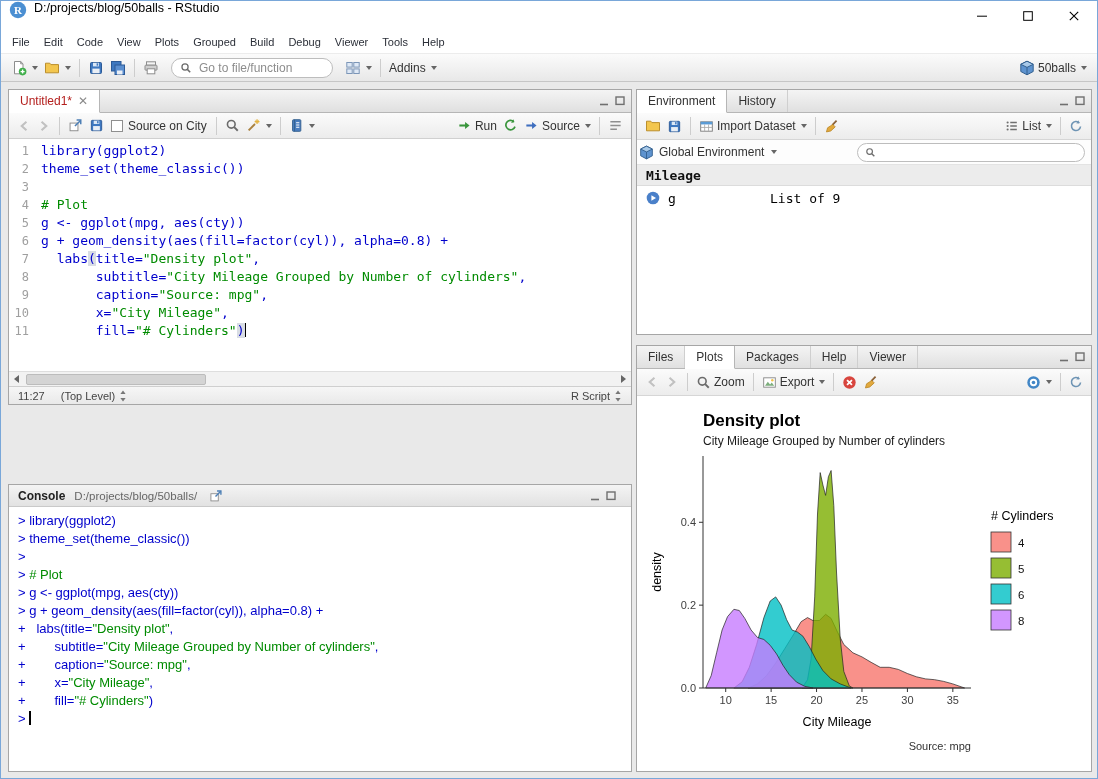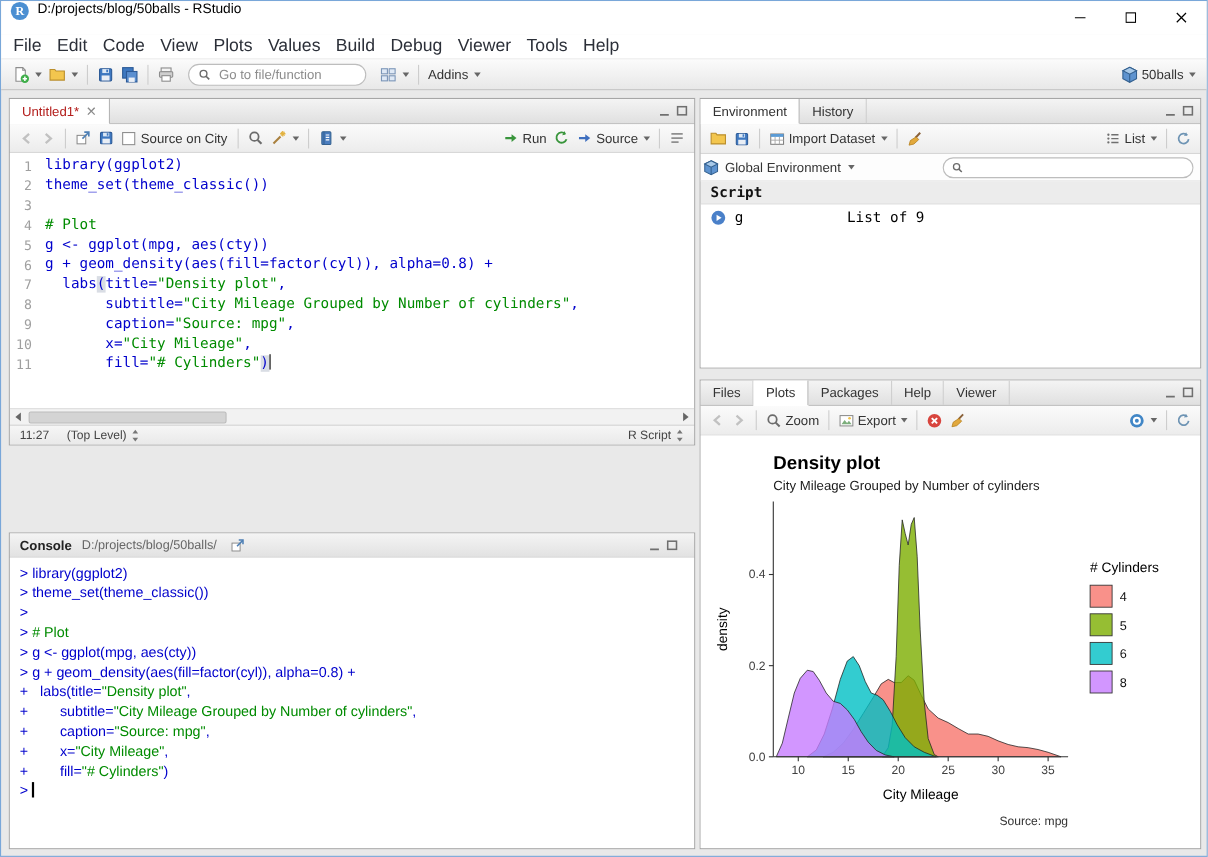--- a/index.html
+++ b/index.html
@@ -6,21 +6,21 @@
   *{box-sizing:border-box;}
   .window{position:relative;width:1098px;height:779px;border:1px solid #79a7d9;background:#e9e9e9;
     font-family:"Liberation Sans",sans-serif;overflow:hidden;}
   
   .titlebar{height:30px;background:#fff;display:flex;align-items:flex-start;padding-left:8px;}
   .title-text{font-size:12.5px;color:#000;margin-left:7px;}
   .win-btns{margin-left:auto;display:flex;height:100%;}
   .win-btn{width:46px;display:flex;align-items:center;justify-content:center;}
   
   .menubar{height:23px;background:#fff;display:flex;align-items:center;padding-left:4px;border-bottom:1px solid #ececec;}
-  .menu-item{padding:2px 7px;font-size:16px;color:#2b2f38;}
+  .menu-item{padding:2px 7px;font-size:11px;color:#2b2f38;}
   
   .main-toolbar{height:28px;background:linear-gradient(#fbfbfb,#e8e8e8);border-bottom:1px solid #c6c6c6;
     display:flex;align-items:center;padding:0 7px;}
   .tbtn{height:24px;display:flex;align-items:center;padding:0 3px;gap:3px;font-size:12px;color:#333;}
   .tbtn.dis{opacity:.85}
   .caret{width:0;height:0;border-left:3.5px solid transparent;border-right:3.5px solid transparent;border-top:4px solid #666;margin-left:2px;}
   .sep{width:1px;height:18px;background:#cdcdcd;margin:0 5px;flex:none;}
   .goto-box{display:flex;align-items:center;gap:5px;background:#fff;border:1px solid #bdbdbd;border-radius:10px;height:20px;padding:0 8px;width:162px;margin:0 9px;}
   .goto-box input{border:none;outline:none;font-size:12px;color:#444;width:100%;background:transparent;font-family:"Liberation Sans",sans-serif;}
   .goto-box input::placeholder{color:#8d8d8d;}
@@ -261,21 +261,21 @@
         </span>
     </div>
   </div>
 
   <div class="menubar">
     <span class="menu-item">File</span>
     <span class="menu-item">Edit</span>
     <span class="menu-item">Code</span>
     <span class="menu-item">View</span>
     <span class="menu-item">Plots</span>
-    <span class="menu-item">Values</span>
+    <span class="menu-item">Grouped</span>
     <span class="menu-item">Build</span>
     <span class="menu-item">Debug</span>
     <span class="menu-item">Viewer</span>
     <span class="menu-item">Tools</span>
     <span class="menu-item">Help</span>
   </div>
 
   <div class="main-toolbar">
     <span class="tbtn">
         <svg class="ic" width="16" height="16">
@@ -557,21 +557,21 @@
         </svg>
       <span class="lbl">Global Environment</span>
       <span class="caret"></span>
       <span class="search-box">
         <svg class="ic" width="11" height="11">
             <use href="#i-mag"></use>
           </svg>
         <input style="">
       </span>
     </div>
-    <div class="env-section">Script</div>
+    <div class="env-section">Mileage</div>
     <div class="env-rows">
       <div class="env-row">
         <svg class="ic exp" width="14" height="14">
             <use href="#i-play"></use>
           </svg>
         <span class="nm lbl">g</span>
         <span class="lbl">List of 9</span>
       </div>
     </div>
   </section>

